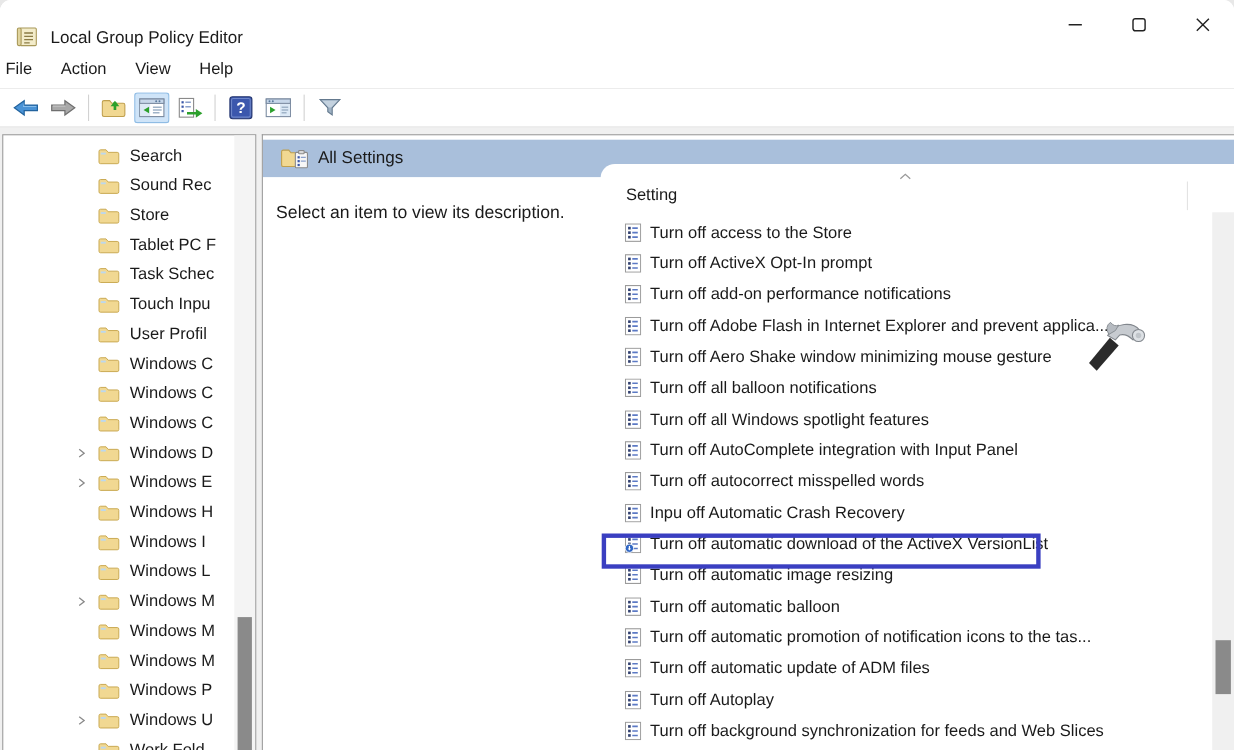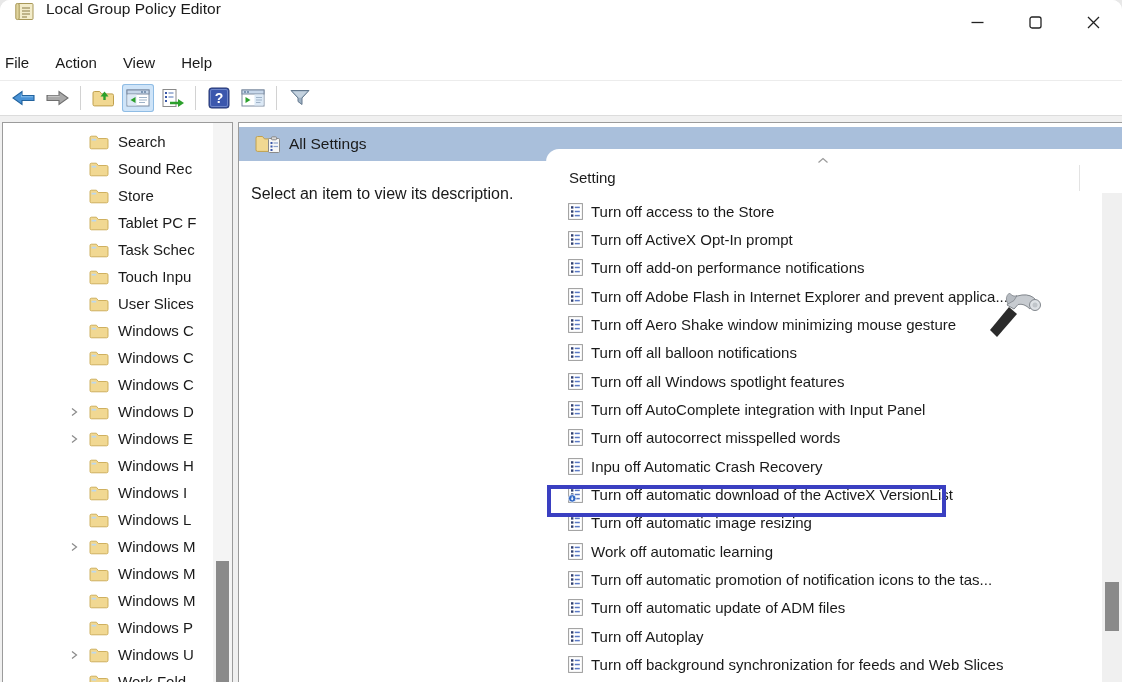--- a/index.html
+++ b/index.html
@@ -1,21 +1,21 @@
 <!DOCTYPE html>
 <html style="--header-bar: #a9bfdb; --hl-border: #3a3fc1; --thumb: #8a8a8a;"><head>
 <meta charset="utf-8">
 <style>
   html,body{margin:0;padding:0;background:#e8e8e8;}
   body{width:1122px;height:682px;position:relative;overflow:hidden;
        font-family:"Liberation Sans","DejaVu Sans",sans-serif;color:#1a1a1a;}
   .window{position:absolute;inset:0;background:#ffffff;border-radius:10px 10px 0 0;overflow:hidden;}
 
   
-  .titlebar{position:absolute;left:0;top:0;right:0;height:44px;background:#ffffff;display:flex;align-items:flex-start;}
+  .titlebar{position:absolute;left:0;top:0;right:0;height:44px;background:#ffffff;display:flex;align-items:flex-end;}
   .titlebar .app-icon{margin-left:14px;width:22px;height:22px;flex:none;}
   .titlebar .title{margin-left:10px;font-size:15.5px;}
   .win-controls{position:absolute;right:0;top:0;height:44px;display:flex;}
   .win-btn{width:58px;height:44px;display:flex;align-items:center;justify-content:center;}
 
   
   .menubar{position:absolute;left:0;top:44px;right:0;height:36px;display:flex;align-items:center;
            background:#fff;border-bottom:1px solid #ececec;}
   .menu-item{padding:0 13px;font-size:15px;cursor:default;}
   .menu-item:first-child{padding-left:5px;}
@@ -265,21 +265,21 @@
   <div class="tree-row">
     <span class="tree-chev" style="visibility: hidden;">
       <svg width="10" height="10" viewBox="0 0 10 10">
                 <path d="M3 1.5 L7.5 5 L3 8.5" stroke="#8a8a8a" stroke-width="1.2" fill="none"></path>
               </svg>
     </span>
     <svg class="tree-folder" viewBox="0 0 20 16">
       <path d="M1 3.6 a1.4 1.4 0 0 1 1.4-1.4 h5 l1.9 2.3 h8.3 a1.4 1.4 0 0 1 1.4 1.4 v7.5 a1.4 1.4 0 0 1-1.4 1.4 h-15.2 A1.4 1.4 0 0 1 1 13.4 Z" fill="#f1d892" stroke="#c9a952" stroke-width="0.9"></path>
       <rect x="2.6" y="4.8" width="4.6" height="1.7" fill="#bcd8ee"></rect>
     </svg>
-    <span class="tree-label">User Slices</span>
+    <span class="tree-label">User Profil</span>
   </div>
 
   <div class="tree-row">
     <span class="tree-chev" style="visibility: hidden;">
       <svg width="10" height="10" viewBox="0 0 10 10">
                 <path d="M3 1.5 L7.5 5 L3 8.5" stroke="#8a8a8a" stroke-width="1.2" fill="none"></path>
               </svg>
     </span>
     <svg class="tree-folder" viewBox="0 0 20 16">
       <path d="M1 3.6 a1.4 1.4 0 0 1 1.4-1.4 h5 l1.9 2.3 h8.3 a1.4 1.4 0 0 1 1.4 1.4 v7.5 a1.4 1.4 0 0 1-1.4 1.4 h-15.2 A1.4 1.4 0 0 1 1 13.4 Z" fill="#f1d892" stroke="#c9a952" stroke-width="0.9"></path>
@@ -710,21 +710,21 @@
       <rect x="3" y="7.3" width="2.4" height="2.4" fill="#31406f"></rect>
                 <path d="M6.8 8.5 h5" stroke="#5b79c4" stroke-width="1.5"></path>
       <rect x="3" y="11.4" width="2.4" height="2.4" fill="#31406f"></rect>
                 <path d="M6.8 12.6 h5" stroke="#5b79c4" stroke-width="1.5"></path>
       <g class="dl-badge" style="display: none;">
         <circle cx="4.2" cy="12.4" r="3.8" fill="#2f66c4" stroke="#ffffff" stroke-width="0.8"></circle>
         <path d="M4.2 10.4 v3" stroke="#ffffff" stroke-width="1.1"></path>
         <path d="M2.7 12.6 L4.2 14.4 L5.7 12.6 Z" fill="#ffffff"></path>
       </g>
     </svg>
-    <span class="set-label">Work off automatic learning</span>
+    <span class="set-label">Turn off automatic balloon</span>
   </div>
 
   <div class="set-row">
     <svg class="set-icon" viewBox="0 0 15 17">
       <rect x="0.6" y="0.6" width="13.8" height="15.8" fill="#ffffff" stroke="#9b9b9b" stroke-width="1"></rect>
       <rect x="3" y="3.2" width="2.4" height="2.4" fill="#31406f"></rect>
                 <path d="M6.8 4.4 h5" stroke="#5b79c4" stroke-width="1.5"></path>
       <rect x="3" y="7.3" width="2.4" height="2.4" fill="#31406f"></rect>
                 <path d="M6.8 8.5 h5" stroke="#5b79c4" stroke-width="1.5"></path>
       <rect x="3" y="11.4" width="2.4" height="2.4" fill="#31406f"></rect>

